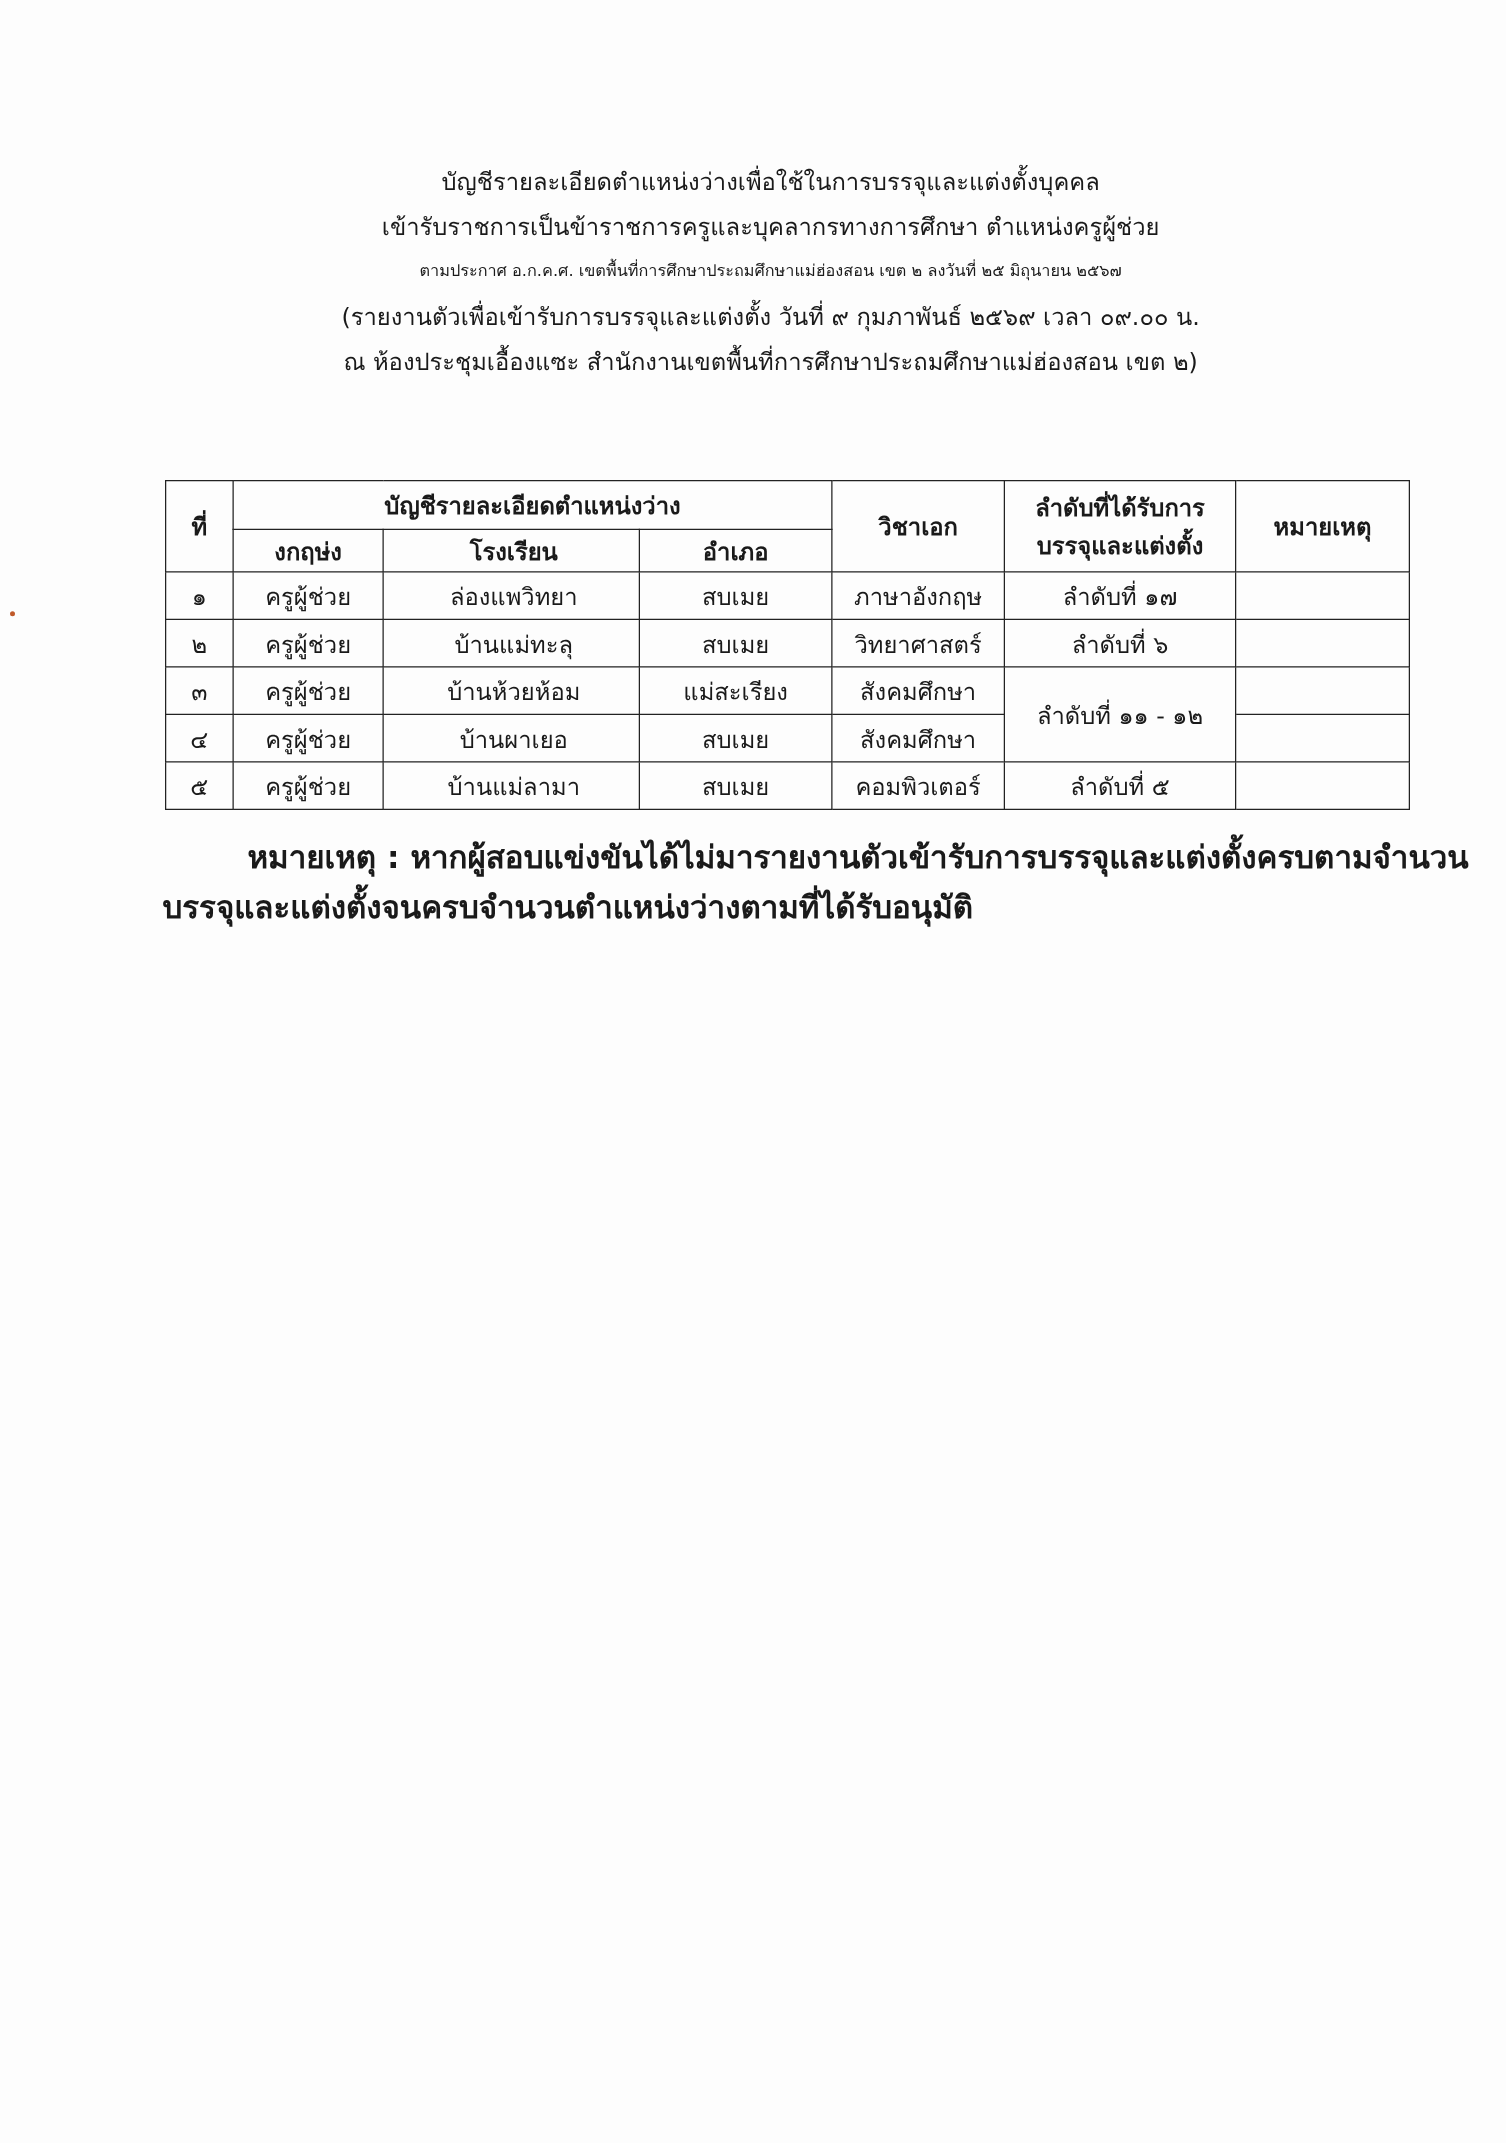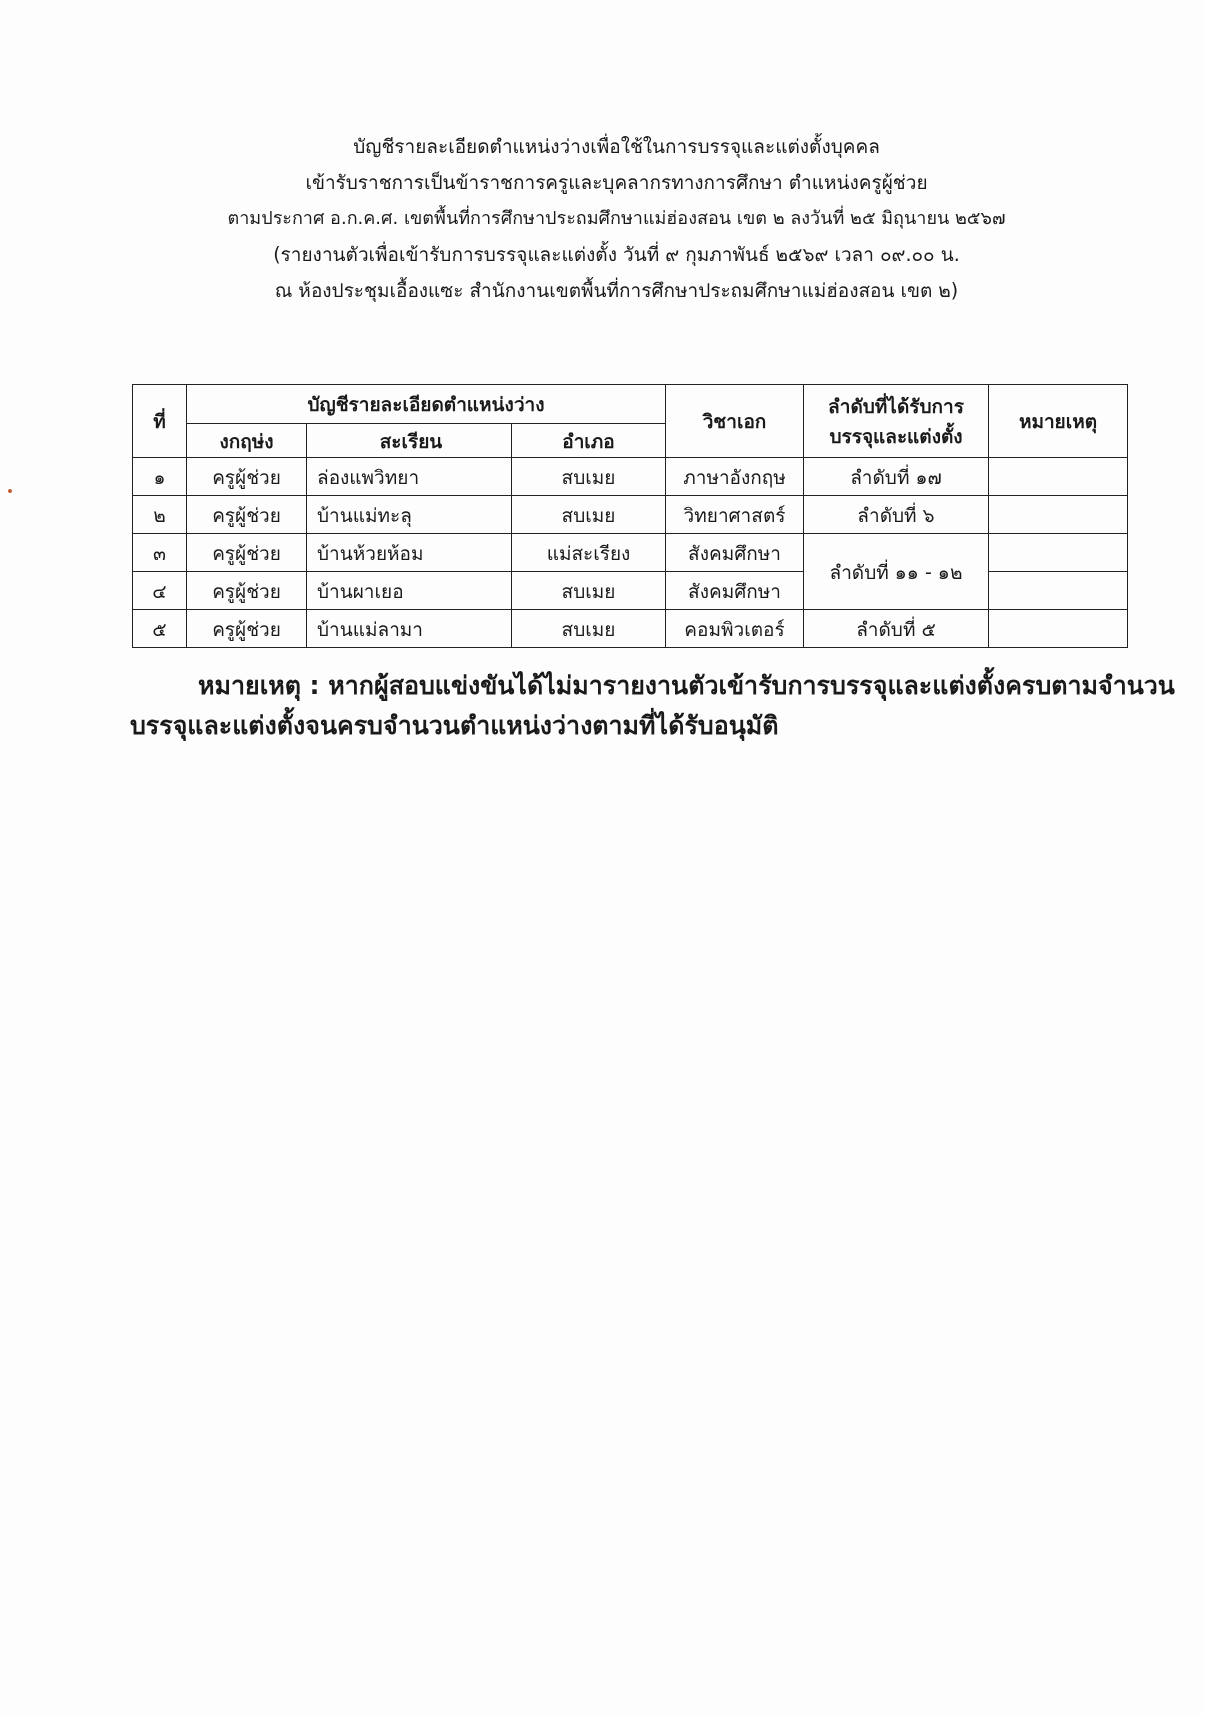--- a/index.html
+++ b/index.html
@@ -19,38 +19,38 @@
       width: 1205px;
       text-align: center;
     }
     .header .line {
       font-size: 19px;
       line-height: 36px;
       height: 36px;
       white-space: nowrap;
       padding-left: 28px;
     }
-    .header .line.wide { font-size: 18px; }
+    .header .line.wide { font-size: 13px; }
     .doc-table {
       position: absolute;
       top: 384px;
       left: 132px;
       border-collapse: collapse;
       font-size: 19px;
     }
     .doc-table td, .doc-table th {
       border: 1.6px solid #222;
       padding: 0 6px;
       font-weight: normal;
       white-space: nowrap;
     }
     .doc-table th { font-weight: bold; }
     .c-no { width: 41px; text-align: center; }
     .c-pos { width: 107px; text-align: center; }
-    .c-school { width: 188px; text-align: left; padding-left: 10px !important; }
+    .c-school { width: 188px; text-align: center; padding-left: 10px !important; }
     .c-district { width: 141px; text-align: center; }
     .c-major { width: 125px; text-align: center; }
     .c-rank { width: 172px; text-align: center; }
     .c-remark { width: 126px; text-align: center; }
     .row-h1 { height: 39px; }
     .row-h2 { height: 34px; }
     .row-d { height: 38px; }
     .hd-center { text-align: center; margin-left: 27px; }
     .note {
       position: absolute;
@@ -93,21 +93,21 @@
       <th colspan="3" class="hd-center">บัญชีรายละเอียดตำแหน่งว่าง</th>
       <th class="c-major" rowspan="2">วิชาเอก</th>
       <th class="c-rank" rowspan="2">
         <div>ลำดับที่ได้รับการ</div>
         <div>บรรจุและแต่งตั้ง</div>
       </th>
       <th class="c-remark" rowspan="2">หมายเหตุ</th>
     </tr>
     <tr class="row-h2">
       <th class="c-pos">งกฤษ่ง</th>
-      <th class="c-school hd-center">สะเรียน</th>
+      <th class="c-school hd-center">โรงเรียน</th>
       <th class="c-district">อำเภอ</th>
     </tr>
   </thead>
   <tbody>
     <tr class="row-d">
       <td class="c-no">๑</td>
       <td class="c-pos">ครูผู้ช่วย</td>
       <td class="c-school">ล่องแพวิทยา</td>
       <td class="c-district">สบเมย</td>
       <td class="c-major">ภาษาอังกฤษ</td>

